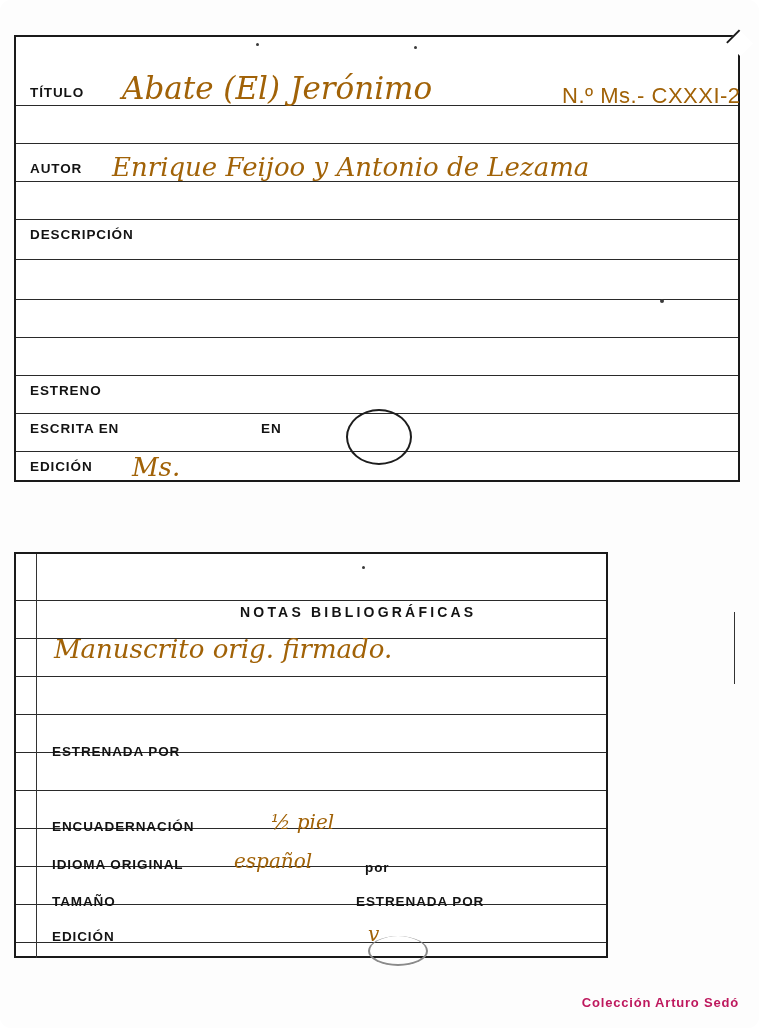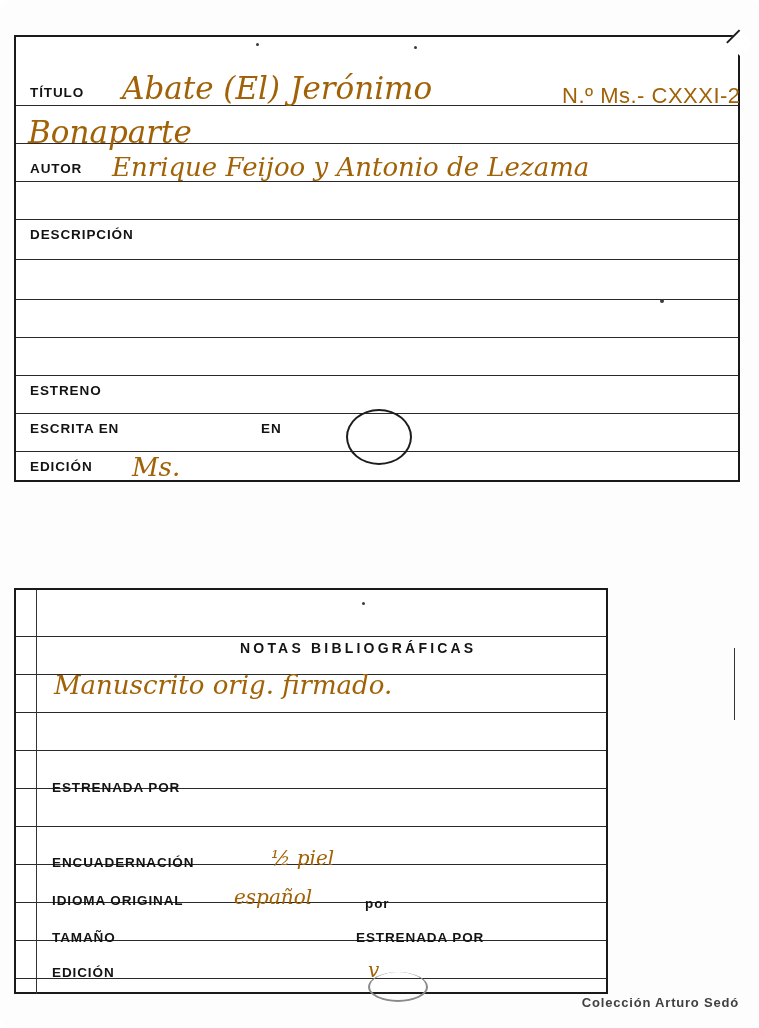--- a/index.html
+++ b/index.html
@@ -30,21 +30,21 @@
   }
   .card.top {
     left: 14px;
     top: 35px;
     width: 726px;
     height: 447px;
     border-width: 2px;
   }
   .card.bottom {
     left: 14px;
-    top: 588px;
+    top: 552px;
     width: 594px;
     height: 406px;
     border-width: 2px;
   }
   
   .rule {
     position: absolute;
     left: 0;
     right: 0;
     height: 0;
@@ -98,21 +98,21 @@
     background: #3a3a3a;
     border-radius: 50%;
   }
   .footer {
     position: absolute;
     right: 20px;
     bottom: 18px;
     font-size: 13px;
     letter-spacing: 0.8px;
     font-weight: 600;
-    color: #404040;
+    color: #be185d;
     font-family: "Liberation Sans", sans-serif;
   }
   .corner-cut {
     position: absolute;
     right: -1px;
     top: -1px;
     width: 18px;
     height: 18px;
     background: #ffffff;
     border-left: 2px solid #1a1a1a;
@@ -139,21 +139,20 @@
 
     <span class="lbl" style="left:14px; top:48px;">TÍTULO</span>
     <span class="lbl" style="left:14px; top:124px;">AUTOR</span>
     <span class="lbl" style="left:14px; top:190px;">DESCRIPCIÓN</span>
     <span class="lbl" style="left:14px; top:346px;">ESTRENO</span>
     <span class="lbl" style="left:14px; top:384px;">ESCRITA EN</span>
     <span class="lbl" style="left:245px; top:384px;">EN</span>
     <span class="lbl" style="left:14px; top:422px;">EDICIÓN</span>
 
     <span class="hw big" style="left:106px; top:33px;">Abate (El) Jerónimo</span>
-    <span class="hw big" style="left:12px; top:77px;">Bonaparte</span>
     <span class="hw print" style="left:546px; top:46px; font-size:22px;">N.º Ms.- CXXXI-2</span>
     <span class="hw mid" style="left:96px; top:115px;">Enrique Feijoo y Antonio de Lezama</span>
     <span class="hw mid" style="left:116px; top:415px;">Ms.</span>
 
     <div class="ring" style="left:330px; top:372px; width:62px; height:52px;"></div>
     <div class="speck" style="left:240px; top:6px; width:3px; height:3px;"></div>
     <div class="speck" style="left:398px; top:9px; width:3px; height:3px;"></div>
     <div class="speck" style="left:644px; top:262px; width:4px; height:4px;"></div>
     <div class="corner-cut"></div>
   </div>

